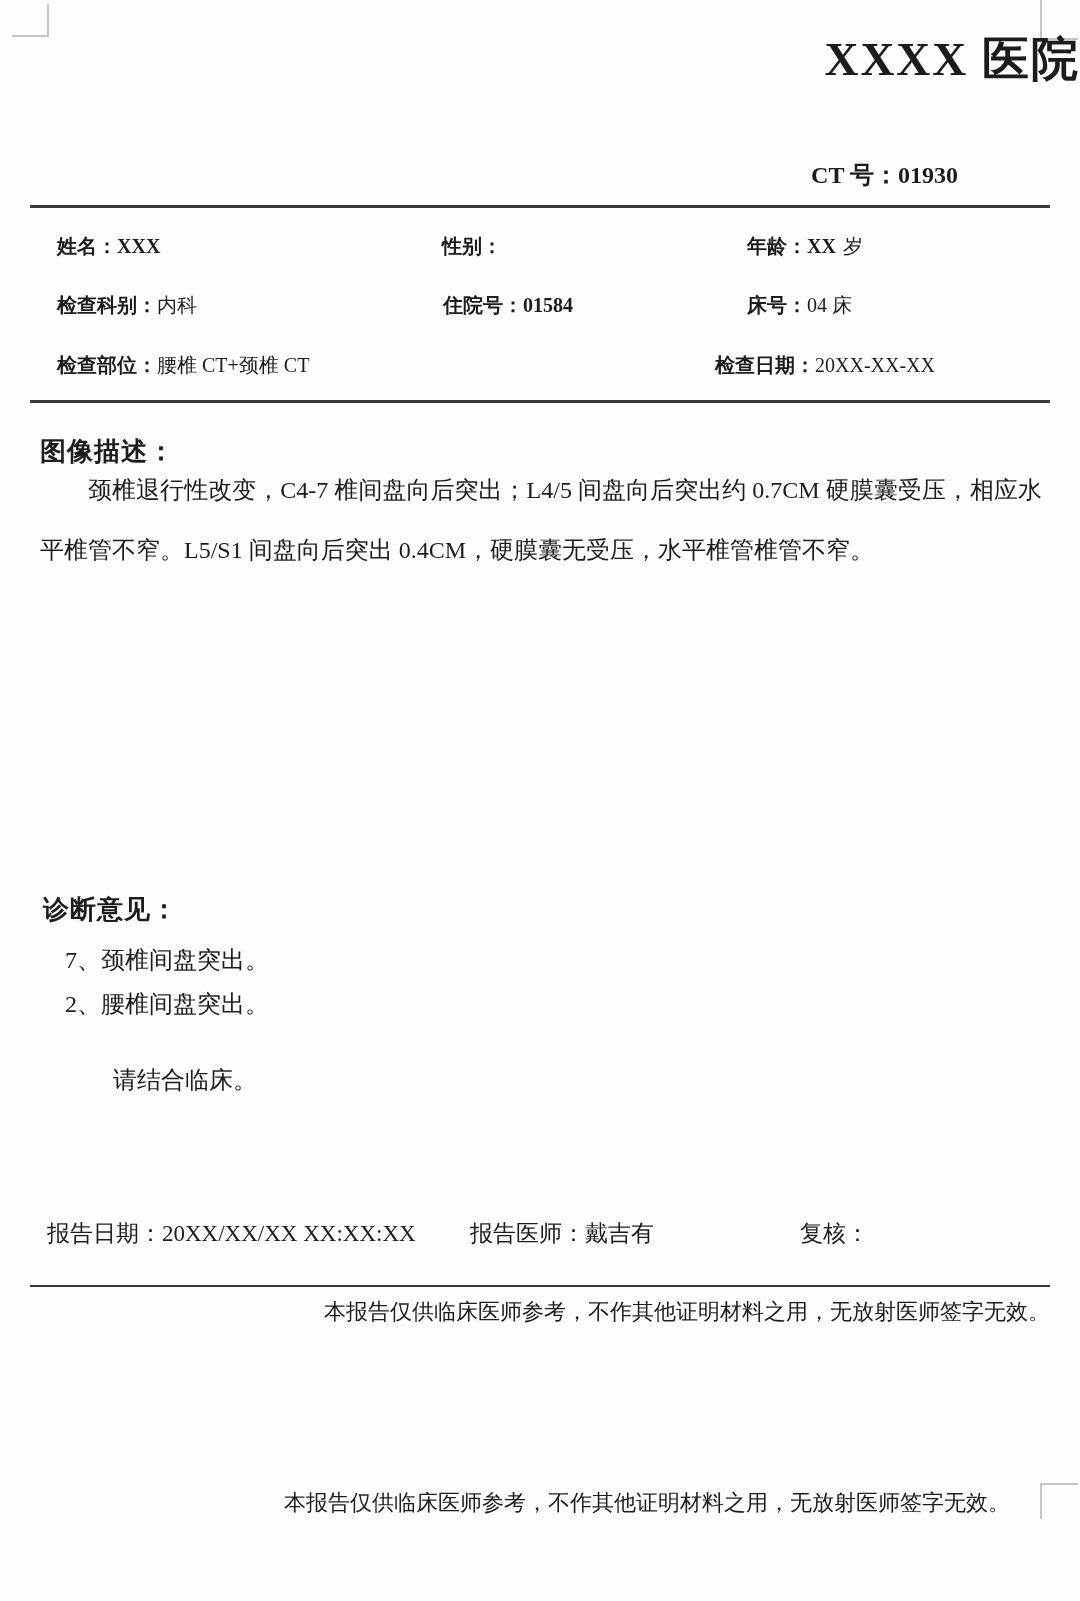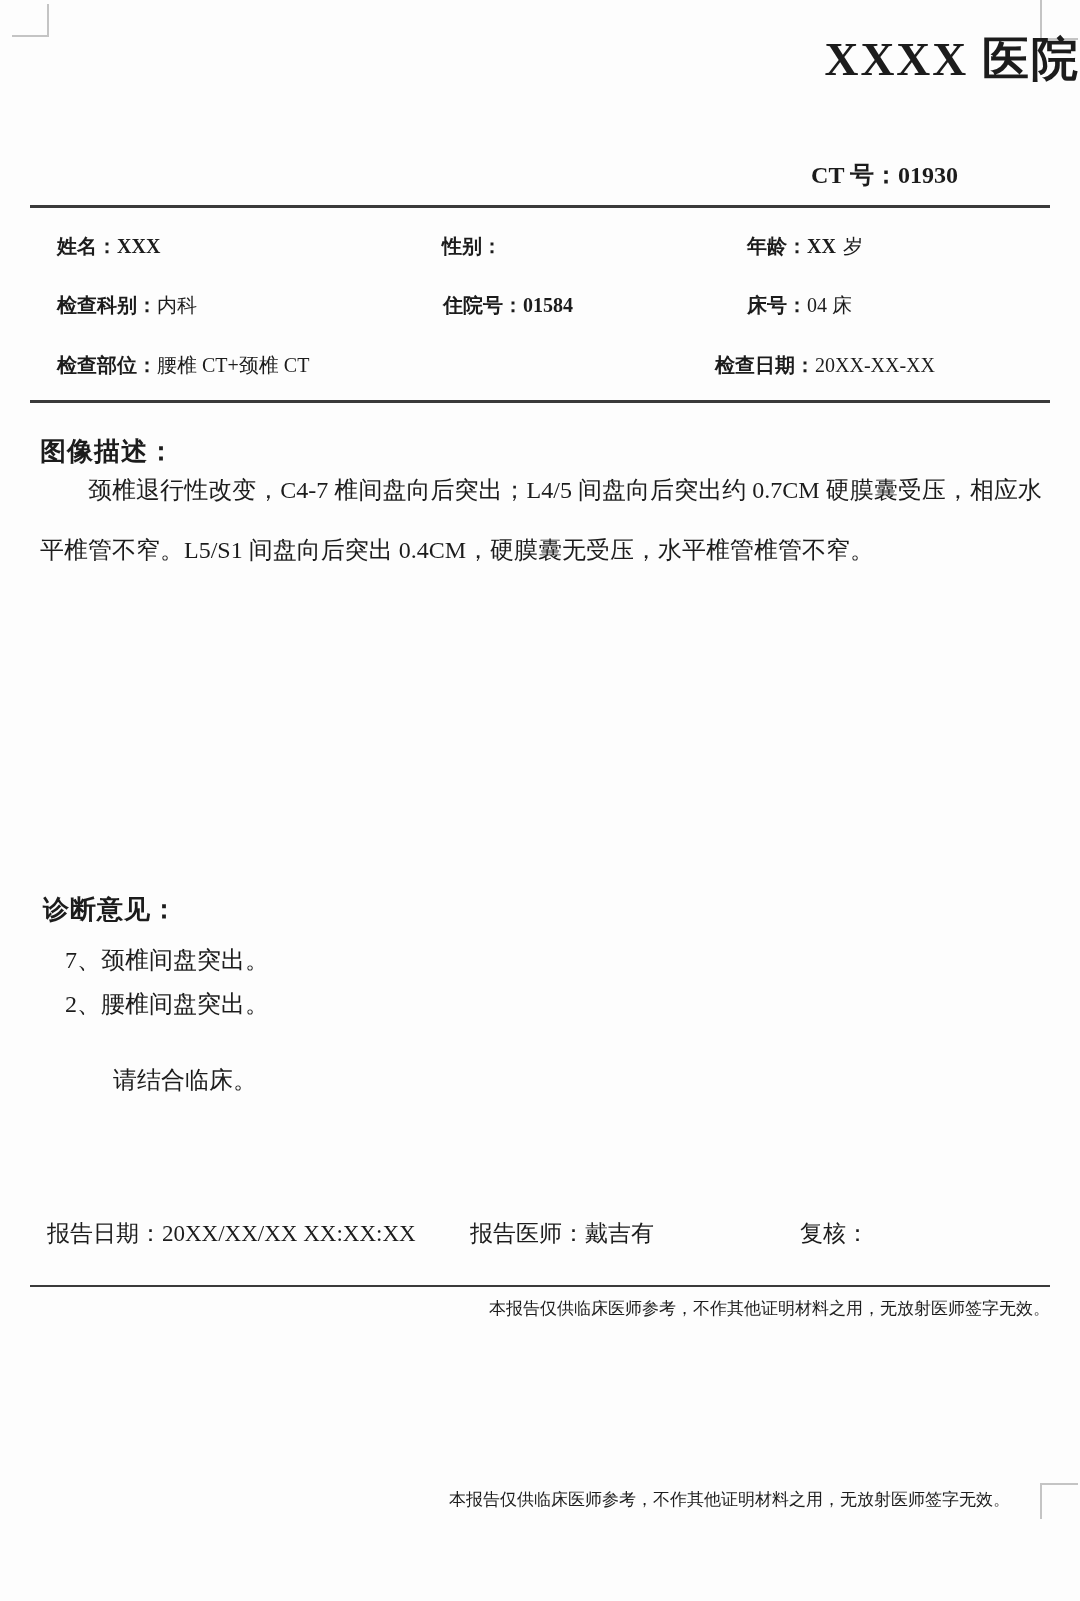--- a/index.html
+++ b/index.html
@@ -40,21 +40,21 @@
   .section-heading{
     font-size:26px;font-weight:bold;letter-spacing:1px;
   }
   .desc-body{
     top:460px;left:40px;width:1002px;
     font-size:24px;line-height:60px;
     text-indent:2em;text-align:justify;
   }
   .diag-item{font-size:24px;}
   .footer-row{font-size:23px;white-space:nowrap;}
-  .disclaimer{font-size:17px;white-space:nowrap;}
+  .disclaimer{font-size:22px;white-space:nowrap;}
   .corner{border:0 solid #c4c4c4;}
   .corner-tl{top:4px;left:12px;width:35px;height:31px;border-right-width:2px;border-bottom-width:2px;}
   .corner-tr{top:0;left:1040px;width:36px;height:38px;border-left-width:2px;border-bottom-width:2px;}
   .corner-br{top:1483px;left:1040px;width:36px;height:34px;border-left-width:2px;border-top-width:2px;}
 </style>
 </head>
 <body>
 
 <div class="page">
 

